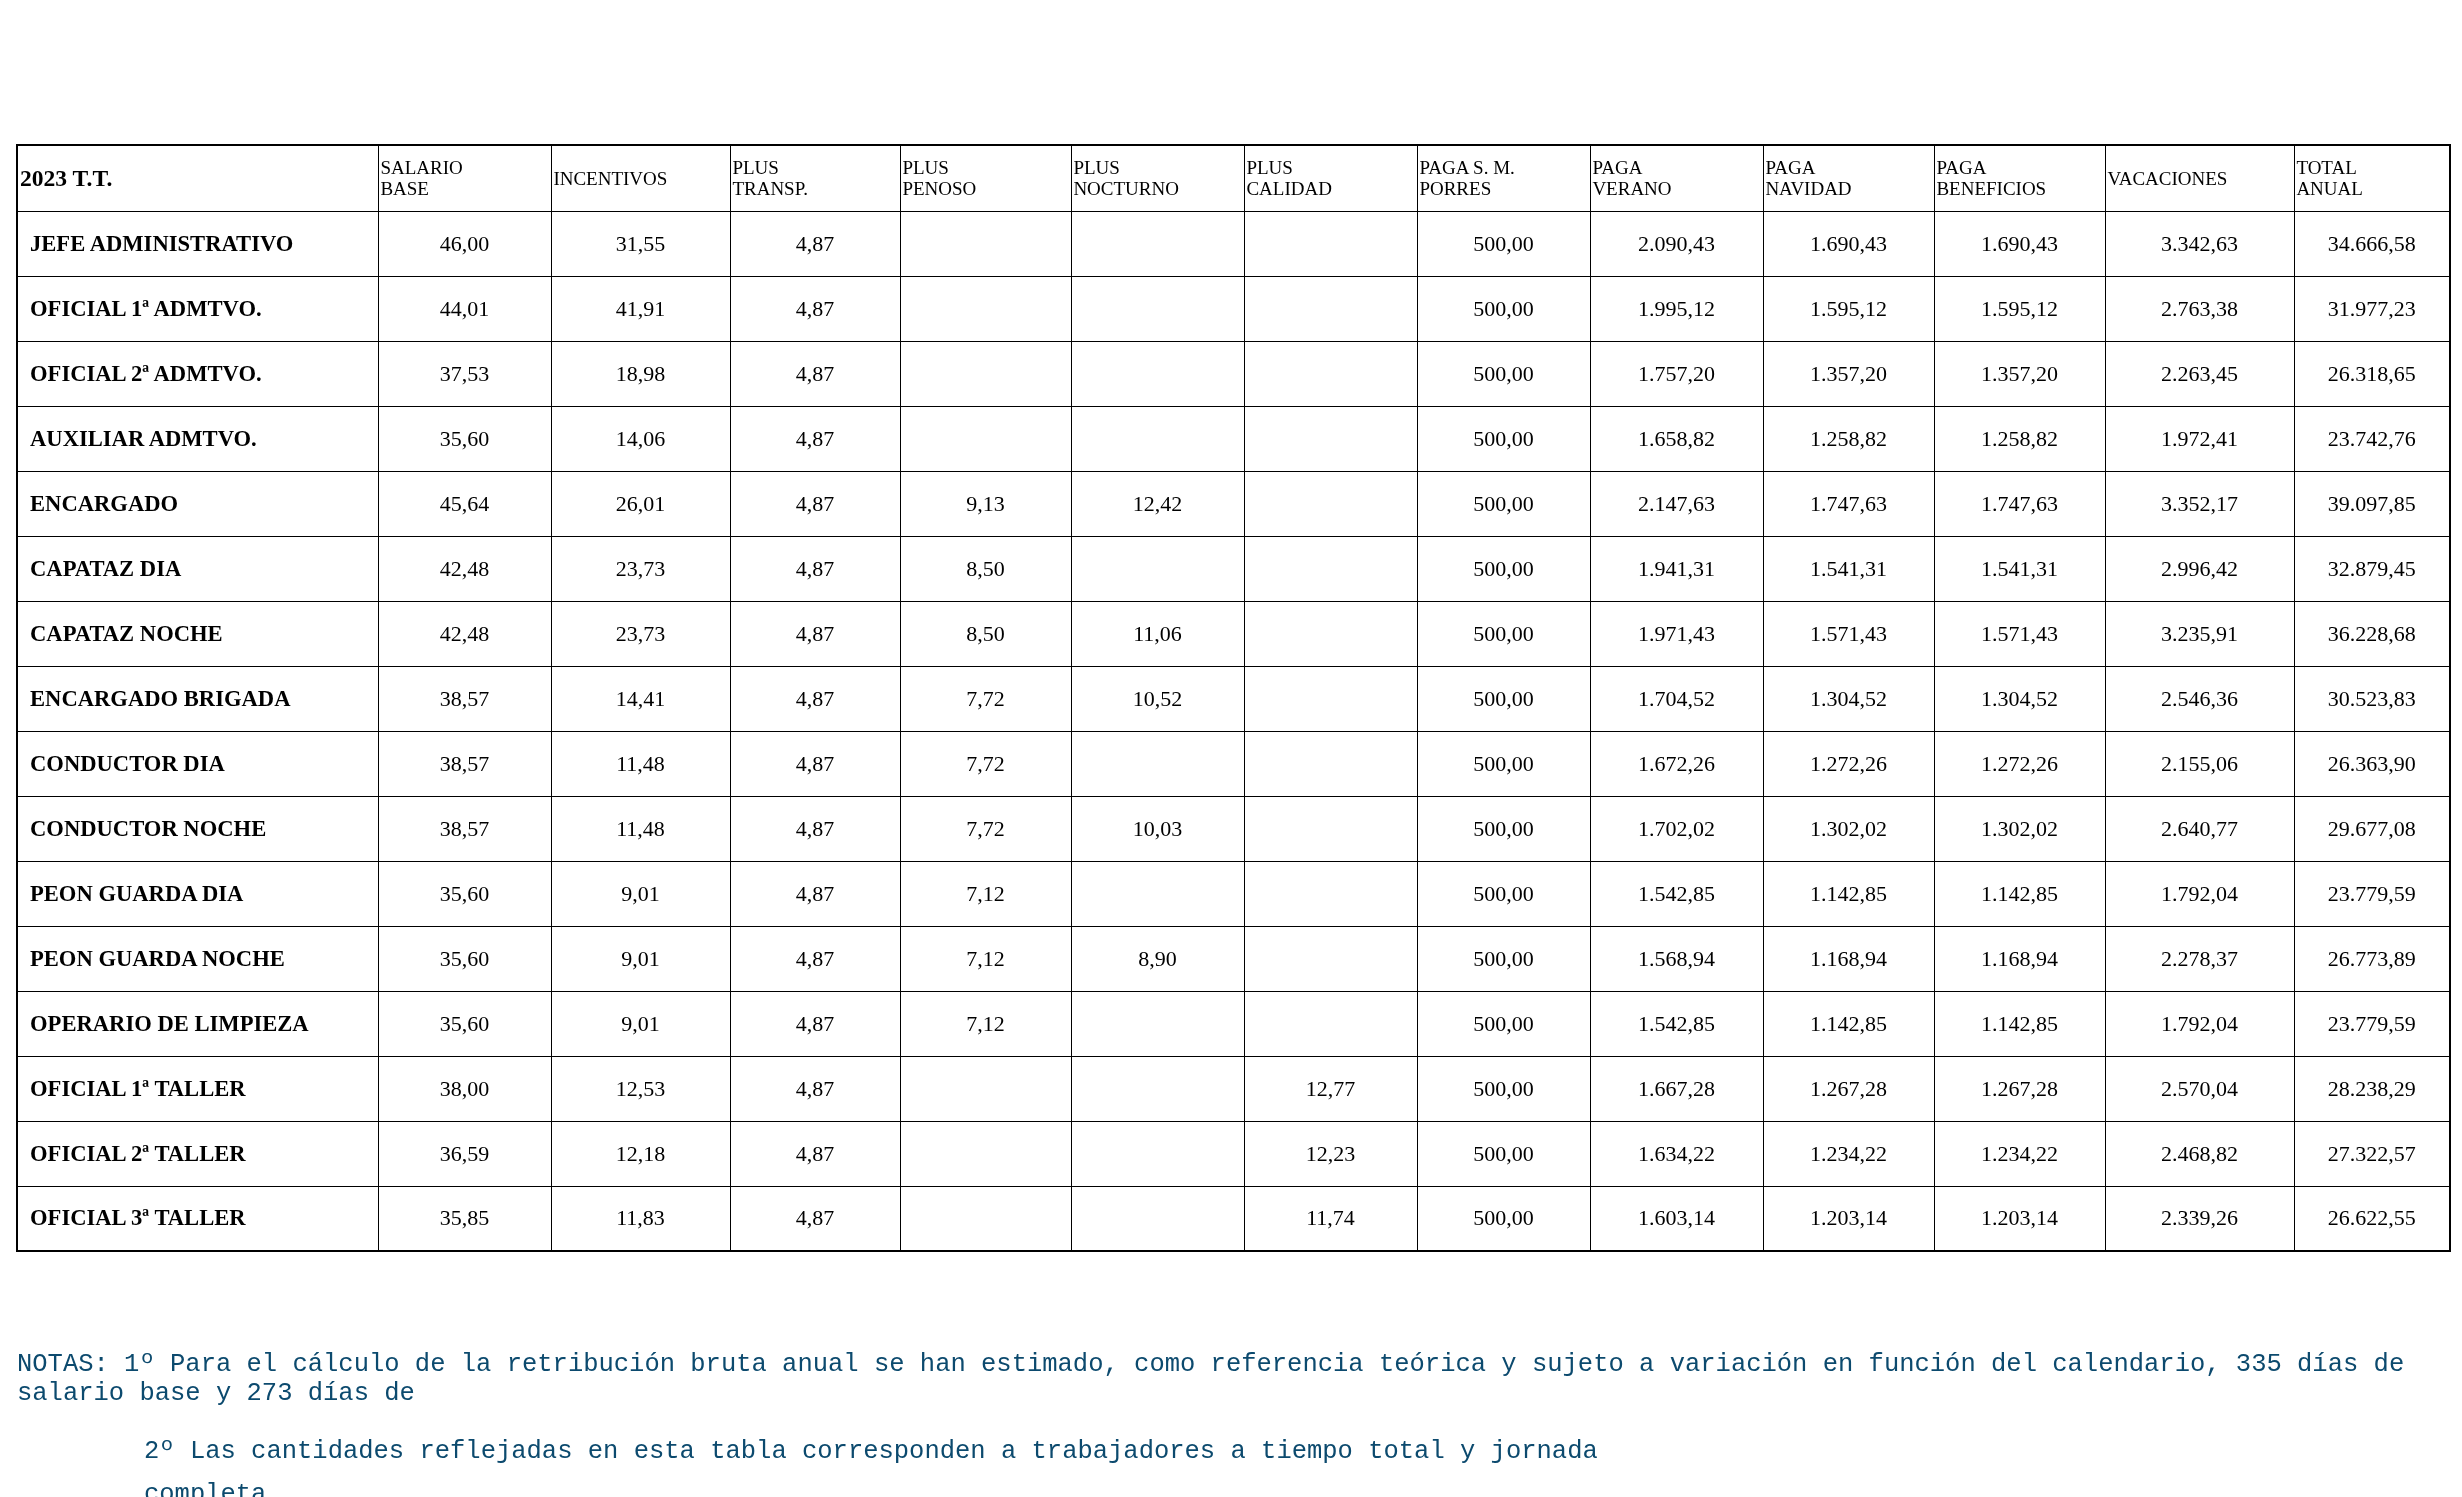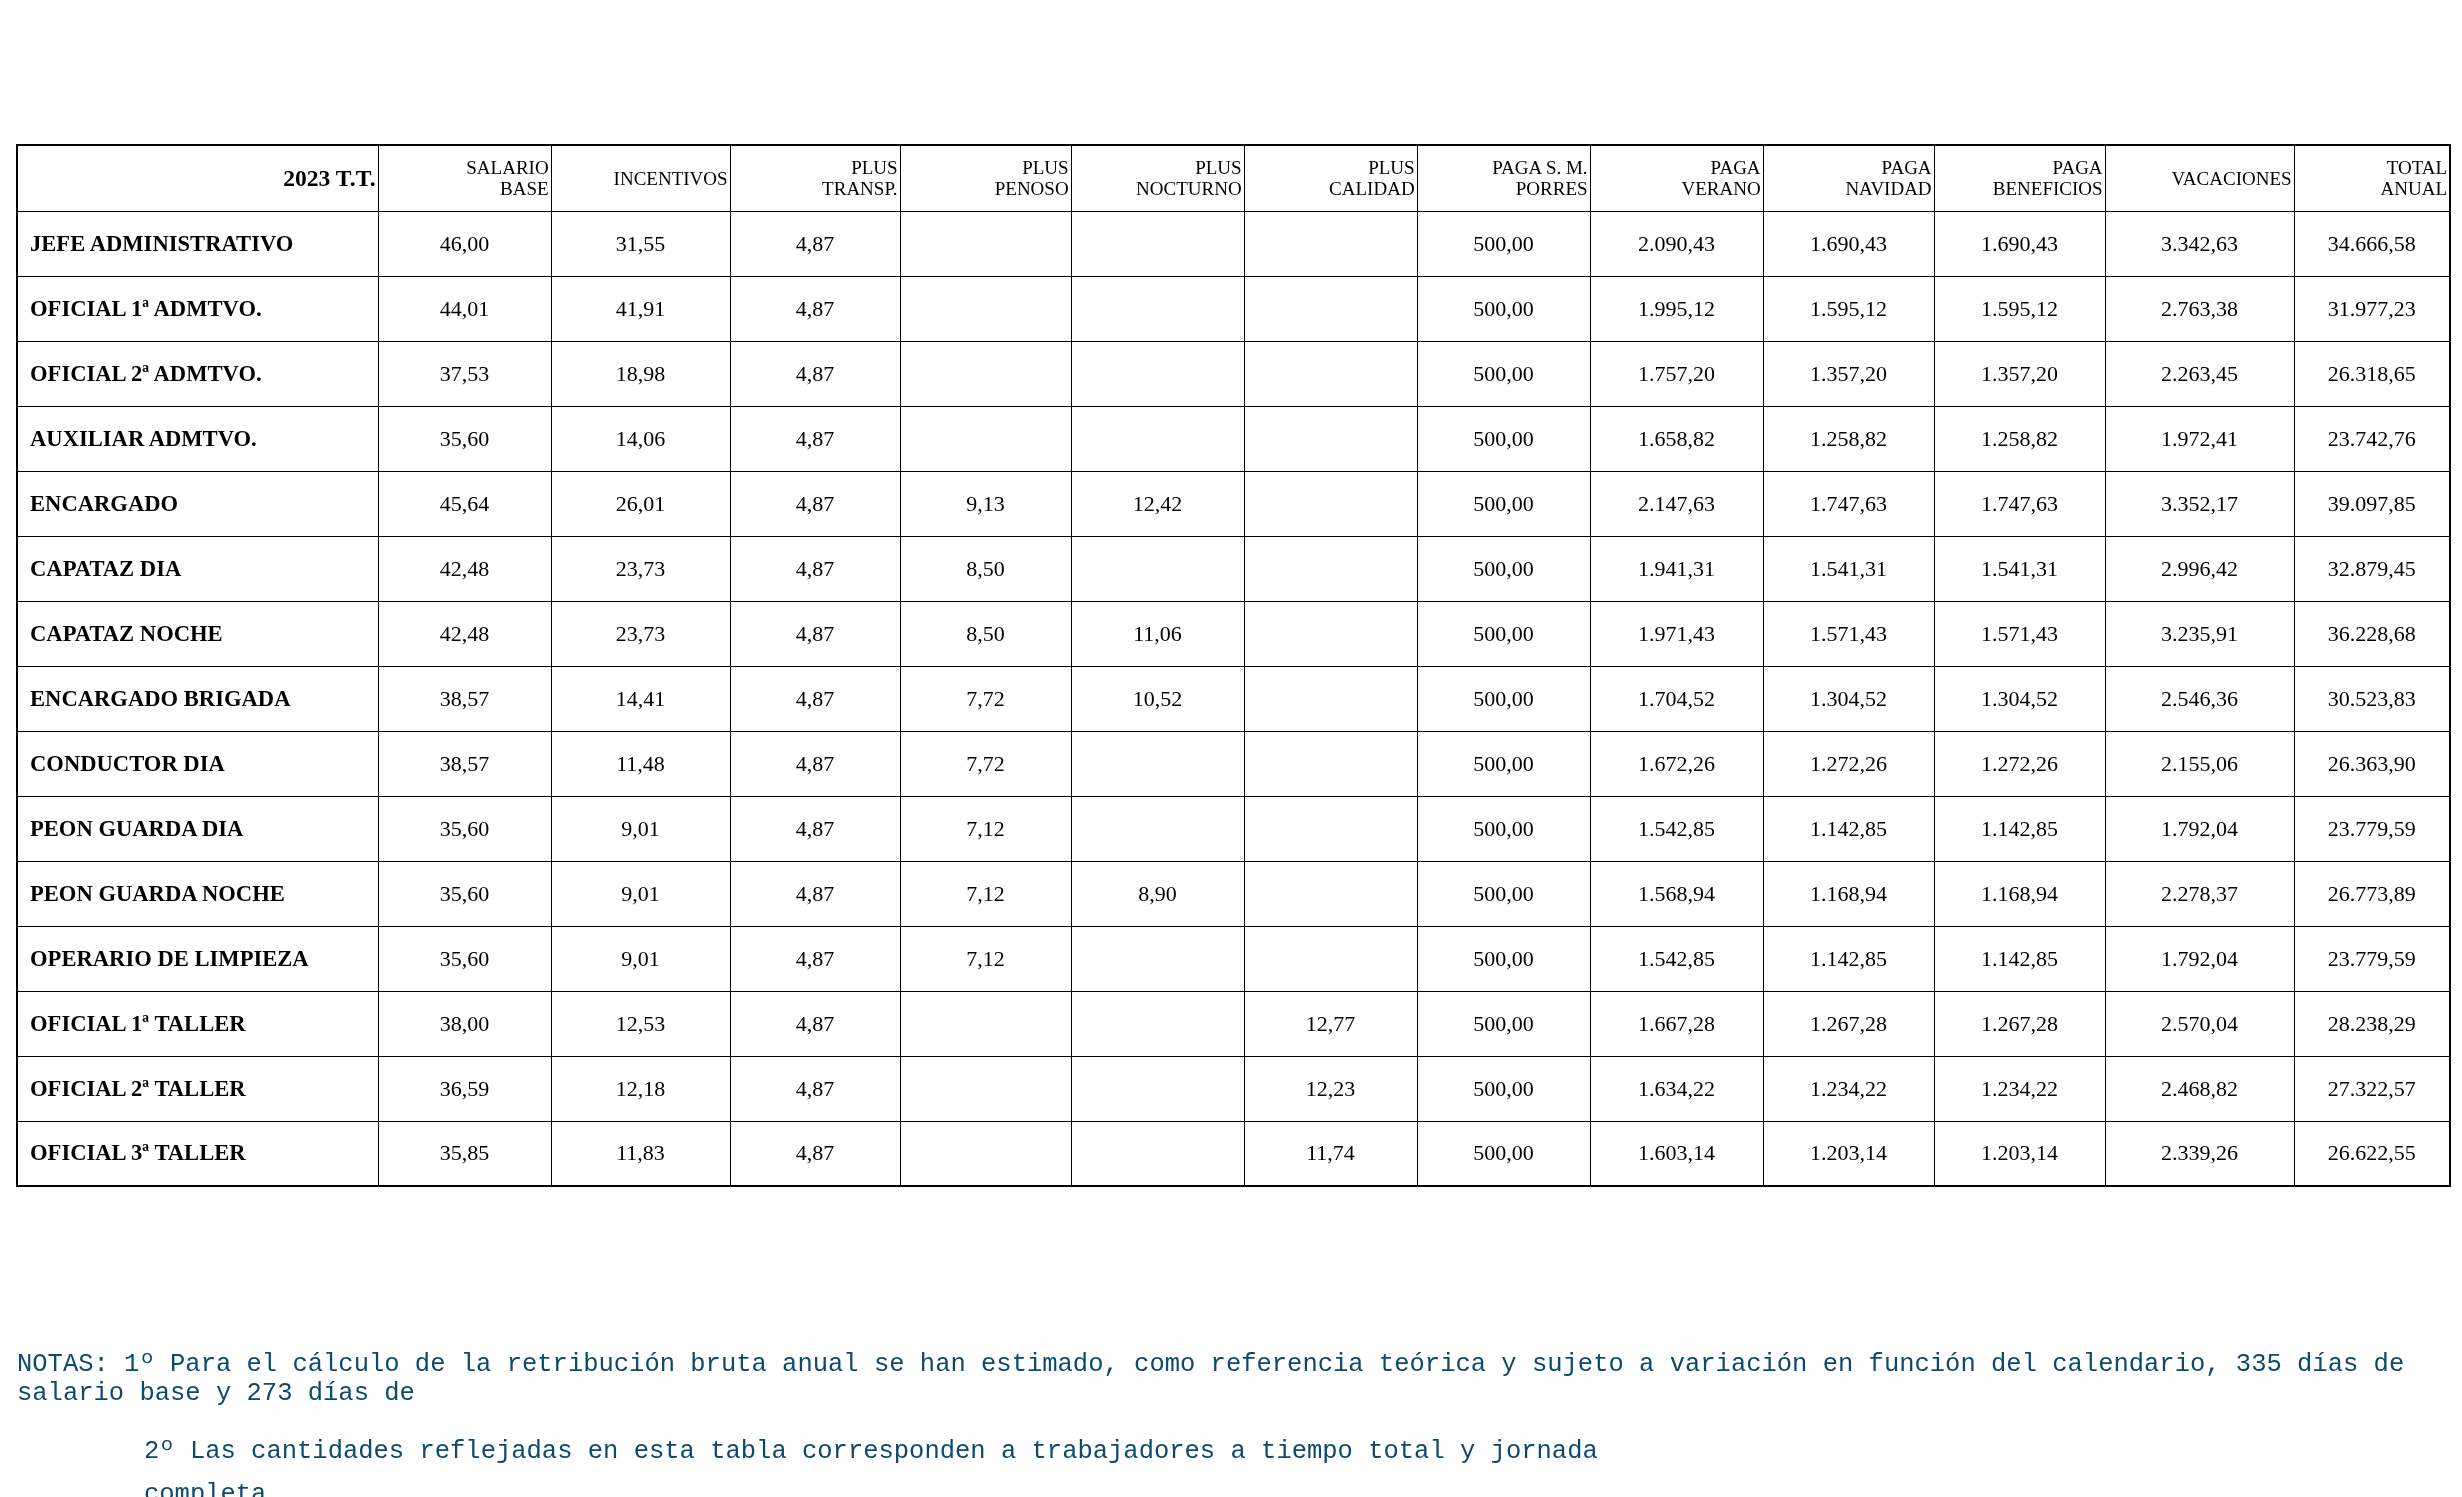--- a/index.html
+++ b/index.html
@@ -46,21 +46,21 @@
     border: 1.9px solid #000000;
     overflow: hidden;
     box-sizing: border-box;
   }
   .salary-table thead tr { height: 66px; }
   .salary-table tbody tr { height: 65px; }
   .salary-table thead th {
     font-weight: normal;
     font-size: 19px;
     line-height: 1.12;
-    text-align: right;
+    text-align: left;
     vertical-align: middle;
     white-space: pre-line;
     padding: 0 1.9px;
   }
   .salary-table thead th.corner {
     font-weight: bold;
     font-size: 23.6px;
     white-space: nowrap;
   }
   .salary-table tbody th {
@@ -270,20 +270,35 @@
           <td></td>
           <td></td>
           <td>500,00</td>
           <td>1.672,26</td>
           <td>1.272,26</td>
           <td>1.272,26</td>
           <td>2.155,06</td>
           <td>26.363,90</td>
         </tr>
         <tr>
+          <th>CONDUCTOR NOCHE</th>
+          <td>38,57</td>
+          <td>11,48</td>
+          <td>4,87</td>
+          <td>7,72</td>
+          <td>10,03</td>
+          <td></td>
+          <td>500,00</td>
+          <td>1.702,02</td>
+          <td>1.302,02</td>
+          <td>1.302,02</td>
+          <td>2.640,77</td>
+          <td>29.677,08</td>
+        </tr>
+        <tr>
           <th>PEON GUARDA DIA</th>
           <td>35,60</td>
           <td>9,01</td>
           <td>4,87</td>
           <td>7,12</td>
           <td></td>
           <td></td>
           <td>500,00</td>
           <td>1.542,85</td>
           <td>1.142,85</td>

